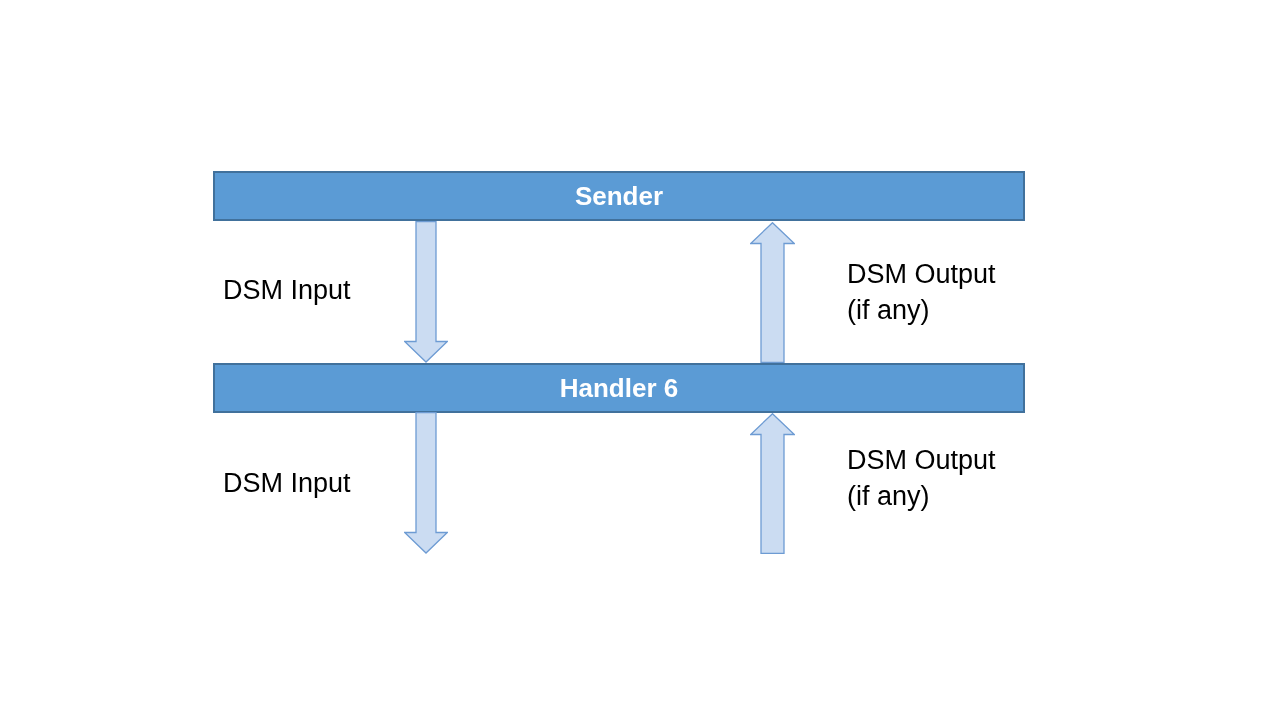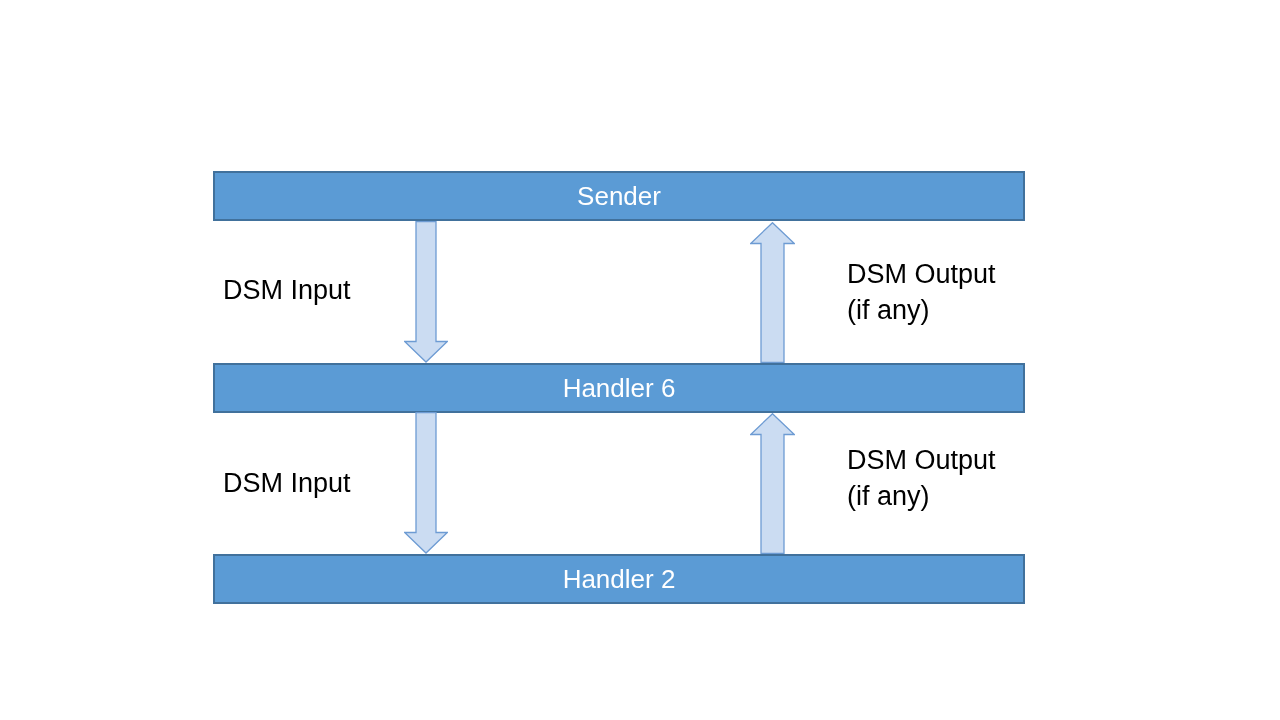--- a/index.html
+++ b/index.html
@@ -34,21 +34,21 @@
     background: var(--box-fill);
     border: 2px solid var(--box-border);
     box-sizing: border-box;
     display: flex;
     align-items: center;
     justify-content: center;
   }
   .bar .bar-label {
     color: var(--box-text);
     font-size: 26px;
-    font-weight: normal;
+    font-weight: bold;
     line-height: 1;
     letter-spacing: 0px;
   }
   .bar.sender   { top: 171px; }
   .bar.handler1 { top: 363px; }
   .bar.handler2 { top: 554px; }
 
   .arrow {
     position: absolute;
     display: block;
@@ -83,23 +83,20 @@
 <div class="slide">
 
   <div class="bar sender">
     <span class="bar-label">Sender</span>
   </div>
 
   <div class="bar handler1">
     <span class="bar-label">Handler 6</span>
   </div>
 
-  <div class="bar handler2">
-    <span class="bar-label">Handler 2</span>
-  </div>
 
   <svg class="arrow down1" width="44" height="142" viewBox="0 0 44 142" aria-hidden="true">
     <polygon points="12,0.7 32,0.7 32,120.5 43.3,120.5 22,141 0.7,120.5 12,120.5"></polygon>
   </svg>
 
   <svg class="arrow up1" width="45" height="141" viewBox="0 0 45 141" aria-hidden="true">
     <polygon points="22.5,0.7 44.3,21.5 34,21.5 34,140.3 11,140.3 11,21.5 0.7,21.5"></polygon>
   </svg>
 
   <svg class="arrow down2" width="44" height="142" viewBox="0 0 44 142" aria-hidden="true">

